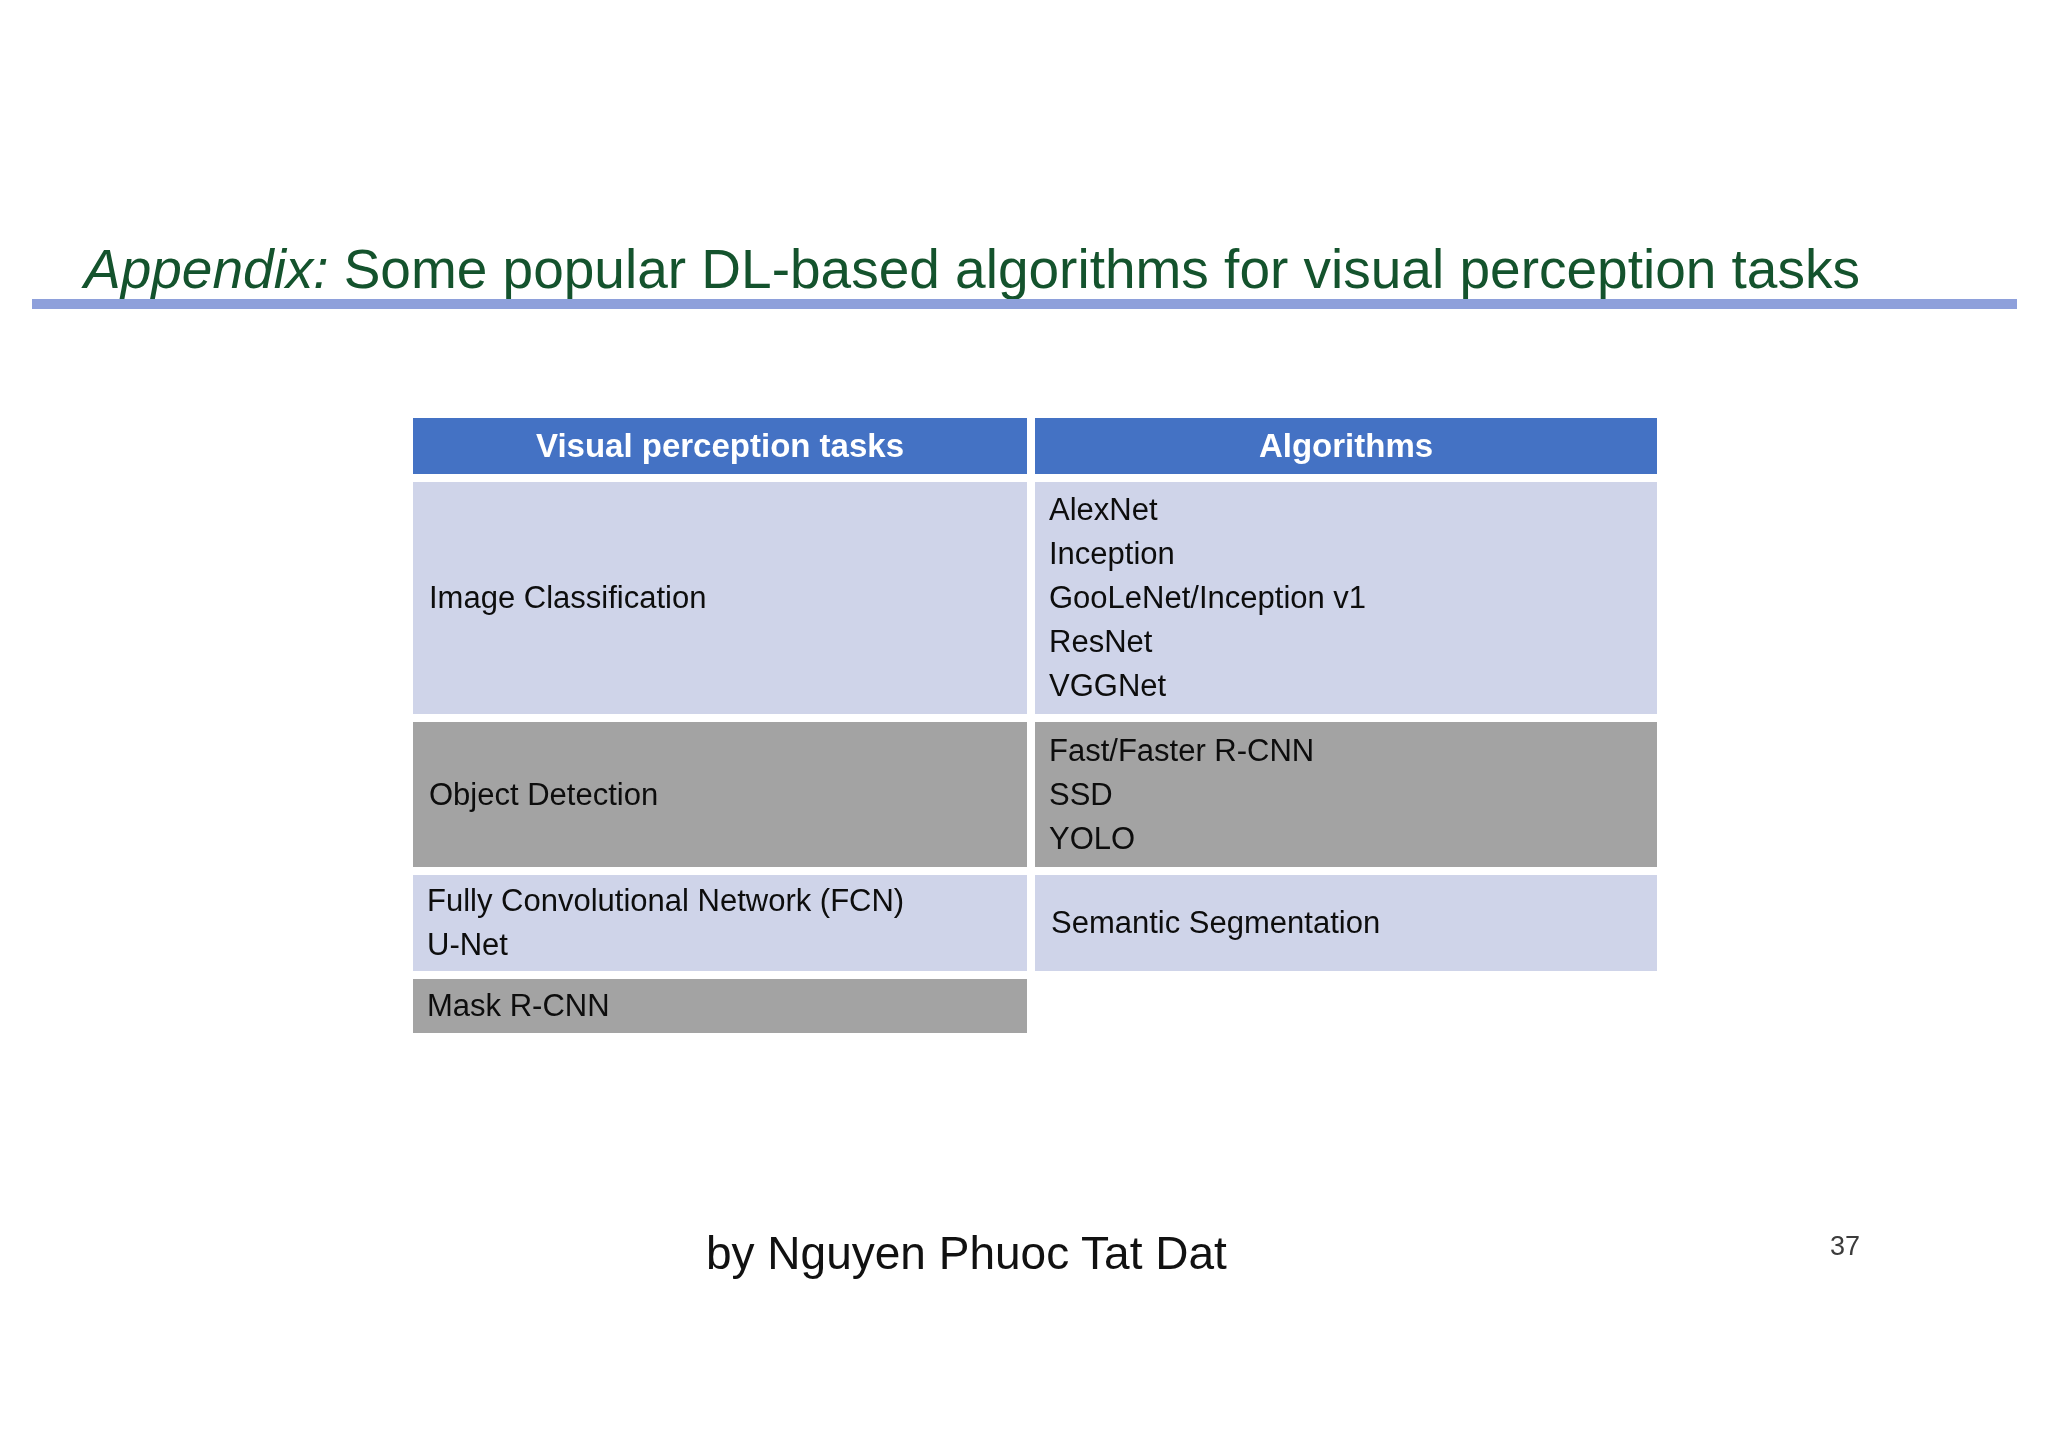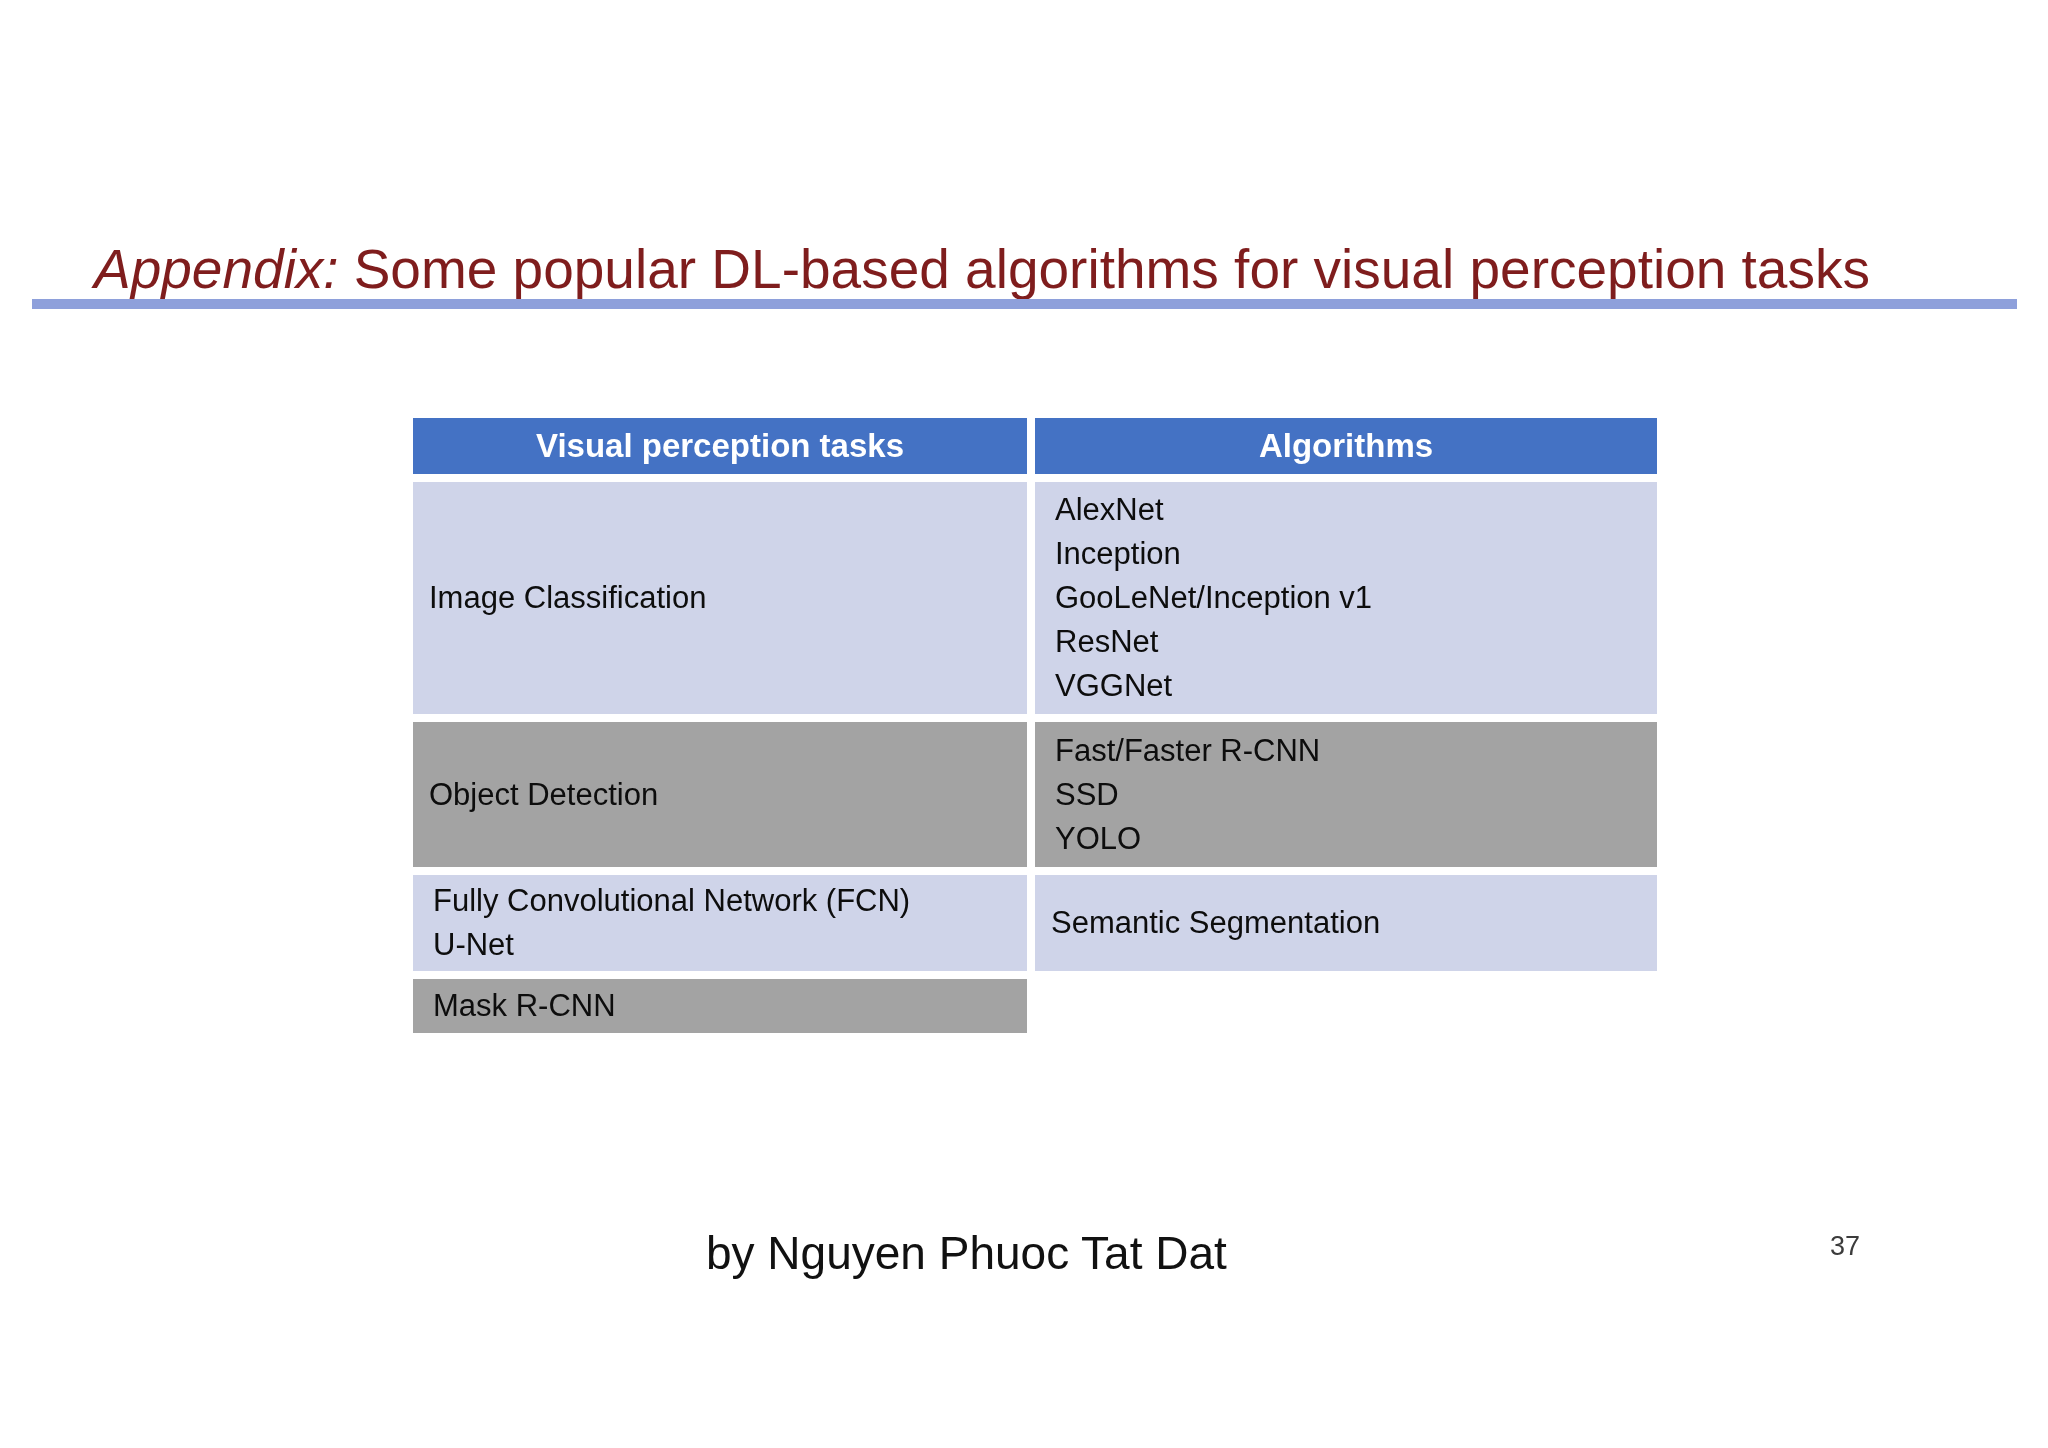--- a/index.html
+++ b/index.html
@@ -10,25 +10,25 @@
   }
   .slide {
     position: relative;
     width: 2048px;
     height: 1448px;
     background: #ffffff;
     overflow: hidden;
   }
   .title {
     position: absolute;
-    left: 94px;
+    left: 84px;
     top: 202px;
     font-size: 55px;
     line-height: 1.1;
-    color: #7f1d1d;
+    color: #14532d;
     white-space: nowrap;
     font-weight: 400;
   }
   .title .prefix {
     font-style: italic;
     text-decoration: underline;
     text-decoration-thickness: 4px;
     text-underline-offset: 11px;
   }
   .title .rest {
@@ -65,21 +65,21 @@
   .cell {
     font-size: 31px;
     color: #0d0d0d;
     display: flex;
     align-items: center;
   }
   .task-cell {
     padding-left: 16px;
   }
   .algo-cell {
-    padding-left: 20px;
+    padding-left: 14px;
     line-height: 44px;
     white-space: pre-line;
   }
   .band-a { background: #CFD4E9; }
   .band-b { background: #a3a3a3; }
   .footer {
     position: absolute;
     left: 706px;
     top: 1226px;
     font-size: 46px;

